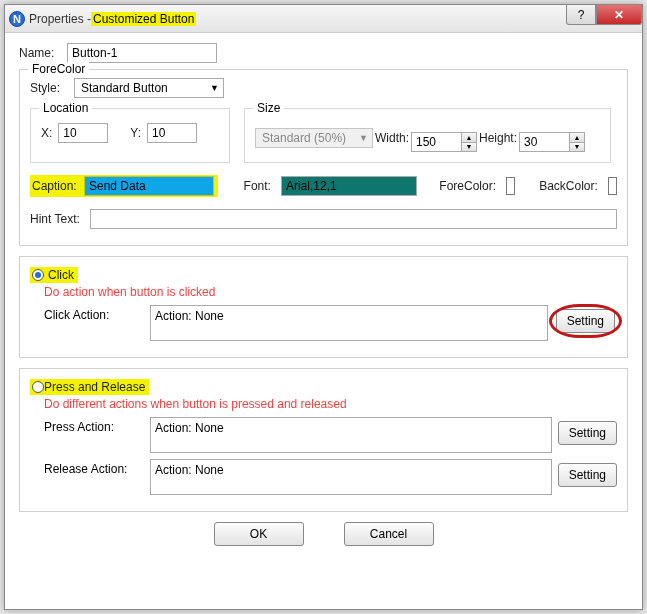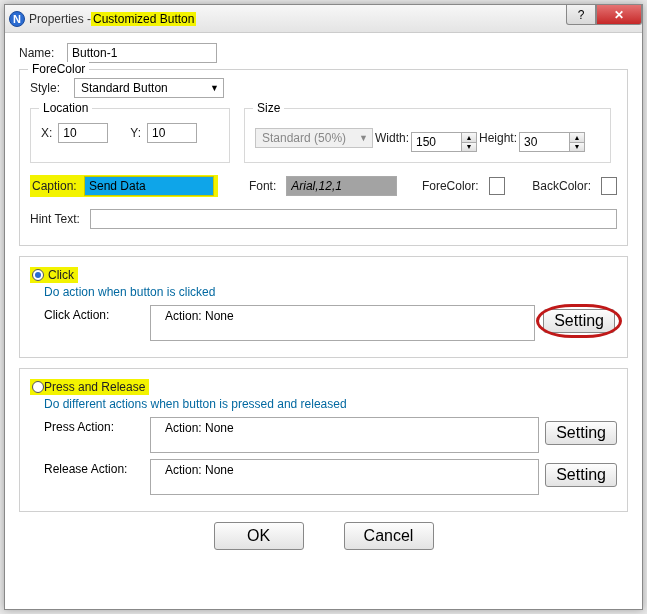--- a/index.html
+++ b/index.html
@@ -127,31 +127,31 @@
   .color-swatch {
     width: 20px; height: 18px; border: 1px solid #777;
   }
   .radio-row { display:flex; align-items:center; gap:4px; margin: 6px 0 2px 0;}
   .radio {
     width:12px; height:12px; border:1px solid #555; border-radius:50%; position:relative; background:#fff;
   }
   .radio.checked::after {
     content:""; position:absolute; top:2px; left:2px; width:6px; height:6px; border-radius:50%; background:#2a6bd1;
   }
-  .desc { margin: 2px 0 6px 14px; color:#0369a1;}
+  .desc { margin: 2px 0 6px 14px; color:#ef4444;}
   .action-row { display:flex; align-items:flex-start; gap:6px; margin: 4px 0 6px 14px;}
   .action-label { width: 100px; padding-top:3px; }
   .action-box {
-    flex:1; height: 36px; border:1px solid #aaa; padding:3px 14px; background:#fff; font-size:12px;
+    flex:1; height: 36px; border:1px solid #aaa; padding:3px 4px; background:#fff; font-size:12px;
   }
   .btn {
     border:1px solid #888; border-radius:3px;
     background: linear-gradient(#fdfdfd,#e3e3e3);
     padding: 3px 14px;
-    font-family: inherit; font-size:16px;
+    font-family: inherit; font-size:12px;
     min-width: 56px;
     text-align:center;
   }
   .btn.small { padding: 2px 10px; min-width: 54px; height:24px; display:flex; align-items:center; justify-content:center;}
   .circled {
     position: relative;
   }
   .circled::after {
     content:"";
     position:absolute;
@@ -237,21 +237,21 @@
         </div>
       </div>
 
       <div class="row" style="margin-top:12px; gap:10px;">
         <span class="hl">
           <span class="lbl" style="width:52px">Caption:</span>
           <input class="text" style="width: 130px; background: #0ea5e9; border-color: rgb(201, 201, 0);" value="Send Data">
         </span>
         <span style="width:14px"></span>
         <span class="lbl">Font:</span>
-        <input class="text" style="width: 111px; background: #a3a3a3; font-style: italic;" readonly="" value="Arial,12,1">
+        <input class="text" style="width: 136px; background: #0f766e;" readonly="" value="Arial,12,1">
         <span style="width:6px"></span>
         <span class="lbl">ForeColor:</span>
         <div class="color-swatch" style="#000000"></div>
         <span style="width:10px"></span>
         <span class="lbl">BackColor:</span>
         <div class="color-swatch" style="background:#fff"></div>
       </div>
 
       <div class="row" style="margin-top:12px;">
         <span class="lbl" style="width:60px">Hint Text:</span>

